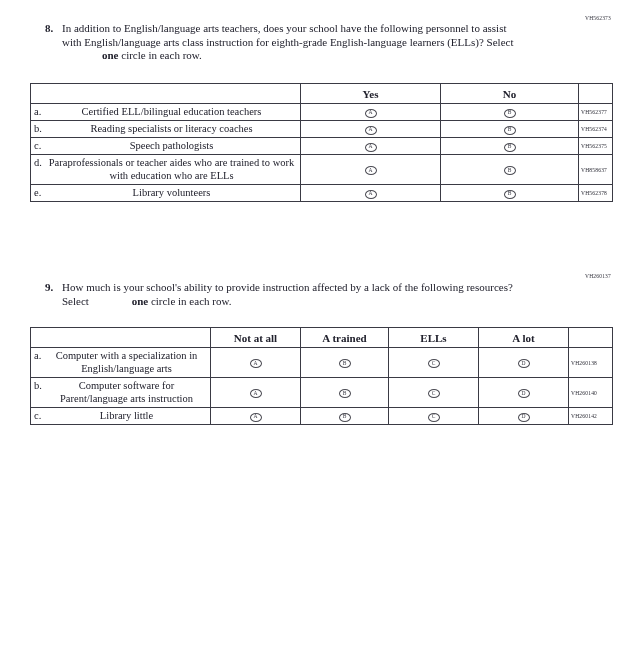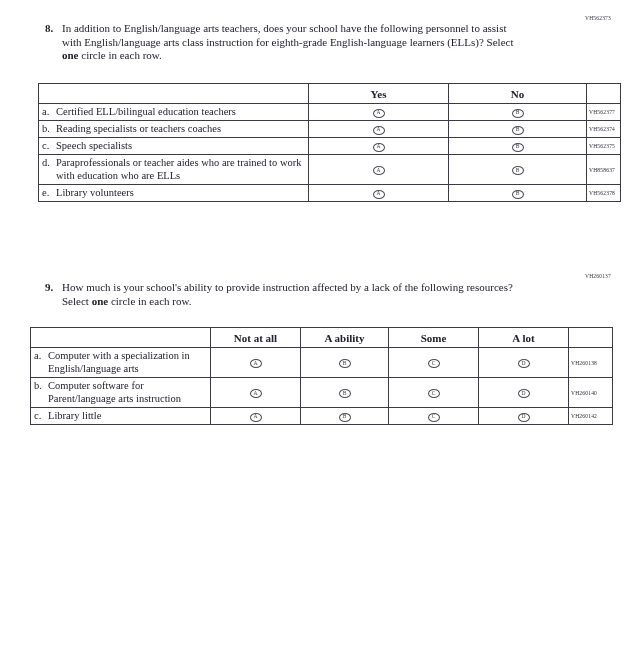--- a/index.html
+++ b/index.html
@@ -12,41 +12,41 @@
     color: #20202c;
     position: relative;
     overflow: hidden;
   }
   .qblock { position: absolute; display: flex; }
   .qnum {
     font-weight: bold; font-size: 11px; line-height: 13.5px;
     flex: 0 0 17px; width: 17px;
   }
   .qtext { font-size: 11px; line-height: 13.5px; }
-  .qtext b { font-weight: bold; }
+  .qtext b { font-weight: bold; margin-left: 40px; }
   #q8 { left: 45px; top: 22px; width: 480px; }
   #q9 { left: 45px; top: 281px; width: 480px; }
   .vcode {
     position: absolute; right: 31px;
     font-size: 5.5px; color: #33333d; letter-spacing: 0.2px;
   }
   #q8code { top: 15px; }
   #q9code { top: 273px; }
   table.qt {
     position: absolute; border-collapse: collapse; table-layout: fixed;
     font-size: 10.5px; color: #20202c;
   }
-  #t8 { left: 38px; top: 83px; width: 582px; }
+  #t8 { left: 30px; top: 83px; width: 582px; }
   #t9 { left: 30px; top: 327px; width: 582px; }
   .qt th, .qt td { border: 1px solid #3a3a44; padding: 0; }
   .qt th { font-weight: bold; font-size: 11px; text-align: center; height: 20px; }
   td.lbl { padding: 1px 3px 2px 3px; vertical-align: top; }
   .lblwrap { display: flex; line-height: 13px; }
   .rl { flex: 0 0 14px; }
-  .rt { flex: 1; padding-right: 2px; }
+  .rt { flex: 1; padding-right: 2px; text-align: center; }
   td.opt { text-align: center; vertical-align: middle; }
   .circle {
     display: inline-flex; width: 12px; height: 9px;
     border: 1px solid #4a4a52; border-radius: 50%;
     align-items: center; justify-content: center;
     vertical-align: middle; cursor: pointer; background: #fff;
   }
   .cl { font-size: 5.5px; line-height: 1; color: #3a3a44; }
   td.code {
     font-size: 5.5px; padding: 0 0 0 2px;
@@ -89,36 +89,36 @@
           </span></td>
     <td class="opt"><span class="circle">
             <span class="cl">B</span>
           </span></td>
     <td class="code">VH562377</td>
   </tr>
   <tr>
     <td class="lbl">
           <div class="lblwrap">
             <span class="rl">b.</span>
-            <span class="rt">Reading specialists or teachers coaches</span>
+            <span class="rt">Reading specialists or literacy coaches</span>
           </div>
         </td>
     <td class="opt"><span class="circle">
             <span class="cl">A</span>
           </span></td>
     <td class="opt"><span class="circle">
             <span class="cl">B</span>
           </span></td>
     <td class="code">VH562374</td>
   </tr>
   <tr>
     <td class="lbl">
           <div class="lblwrap">
             <span class="rl">c.</span>
-            <span class="rt">Speech specialists</span>
+            <span class="rt">Speech pathologists</span>
           </div>
         </td>
     <td class="opt"><span class="circle">
             <span class="cl">A</span>
           </span></td>
     <td class="opt"><span class="circle">
             <span class="cl">B</span>
           </span></td>
     <td class="code">VH562375</td>
   </tr>
@@ -168,22 +168,22 @@
       <col style="width:90px">
       <col style="width:88px">
       <col style="width:90px">
       <col style="width:90px">
       <col style="width:44px">
     </colgroup>
   <tbody>
       <tr>
     <th></th>
     <th>Not at all</th>
-    <th>A ability</th>
-    <th>Some</th>
+    <th>A trained</th>
+    <th>ELLs</th>
     <th>A lot</th>
     <th></th>
   </tr>
   <tr>
     <td class="lbl">
           <div class="lblwrap">
             <span class="rl">a.</span>
             <span class="rt">Computer with a specialization in English/language arts</span>
           </div>
         </td>

